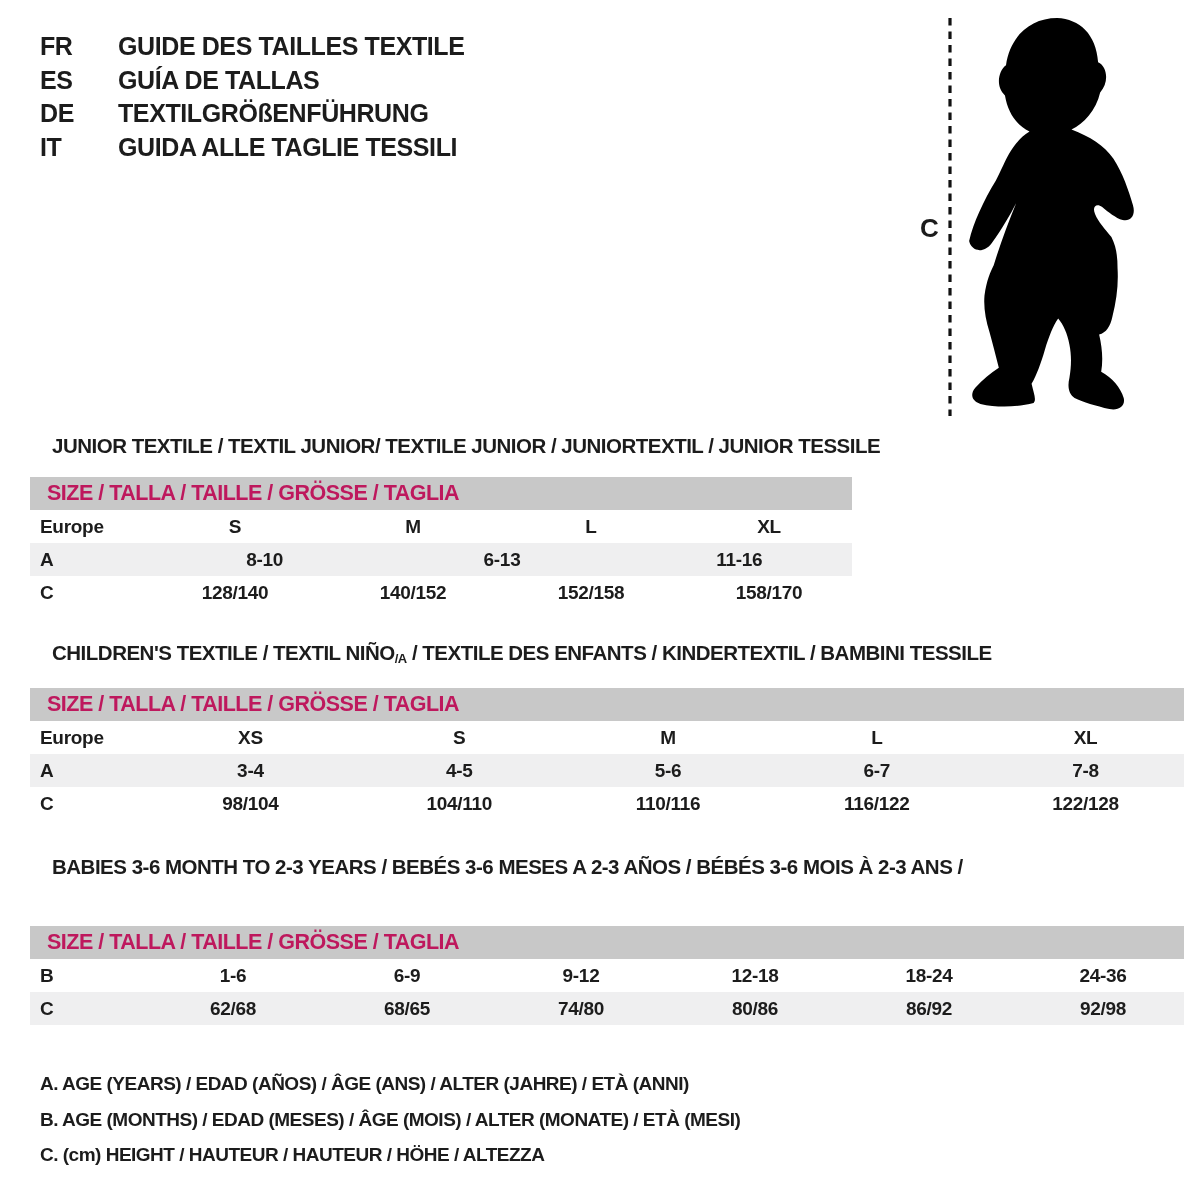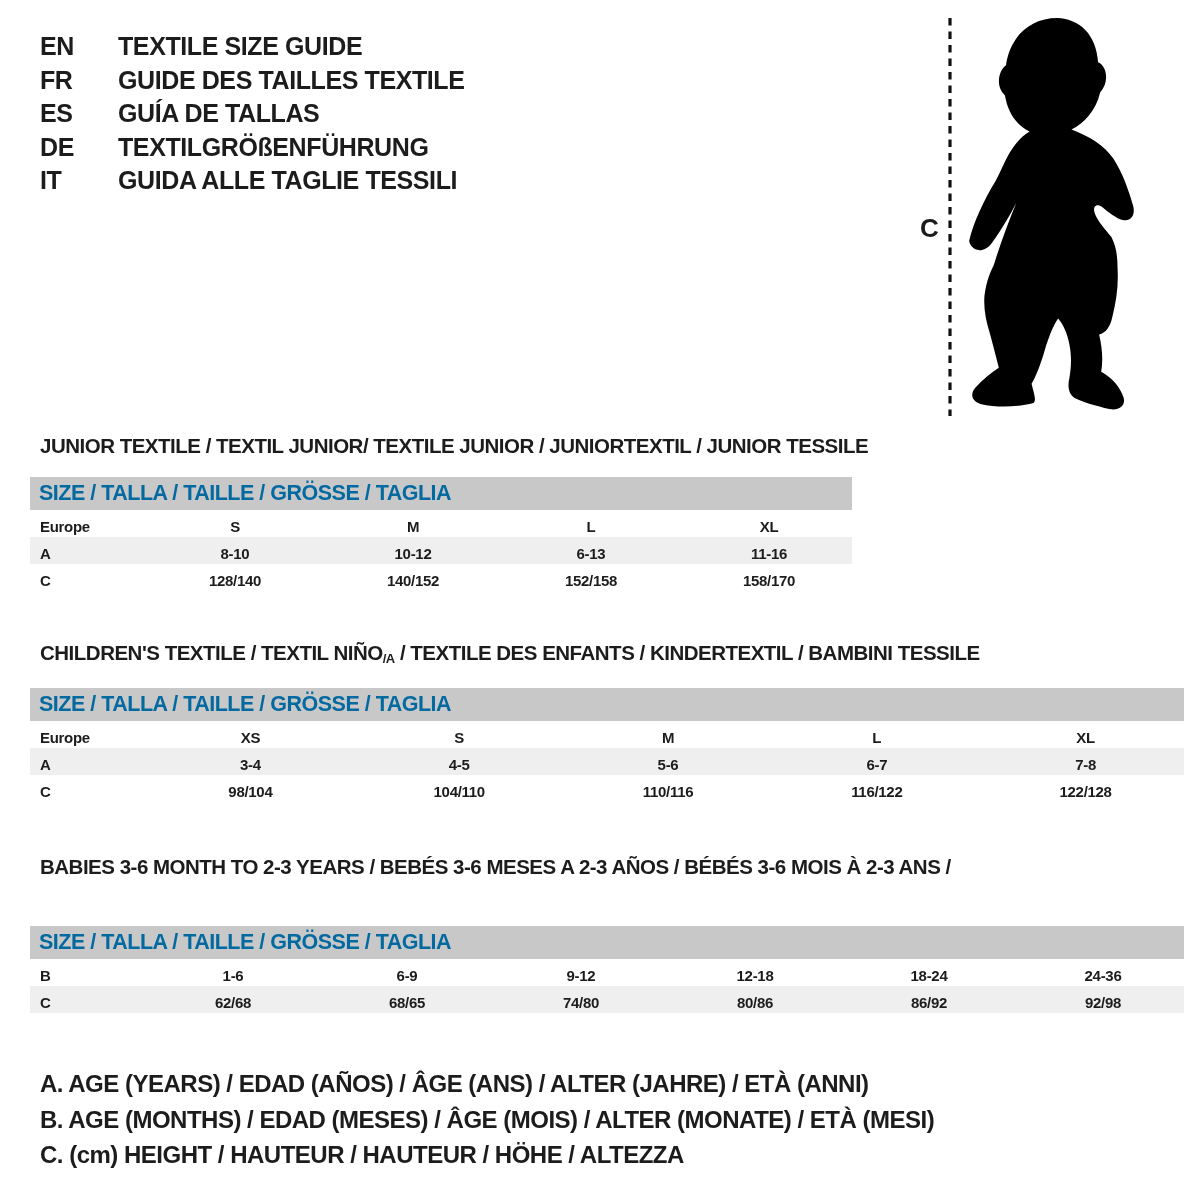--- a/index.html
+++ b/index.html
@@ -17,55 +17,51 @@
   .lang-list { position: absolute; left: 40px; top: 30px; }
   .lang-row { display: flex; height: 33.5px; align-items: center; font-size: 25px; letter-spacing: -0.4px; }
   .lang-code { width: 78px; }
 
   
   .dash-line { position: absolute; left: 948px; top: 16px; }
   .c-label { position: absolute; left: 920px; top: 213px; font-size: 26px; }
   .silhouette { position: absolute; left: 963px; top: 16px; }
 
   
-  .section-title { position: absolute; left: 40px; font-size: 20.5px; letter-spacing: -0.5px; white-space: nowrap; }
+  .section-title { position: absolute; left: 52px; font-size: 20.5px; letter-spacing: -0.5px; white-space: nowrap; }
   #sec1-title { top: 434px; }
   #sec2-title { top: 641px; }
   #sec3-title { top: 850px; line-height: 33px; }
   .sub { font-size: 13px; vertical-align: -3px; letter-spacing: -0.5px; }
 
   
   .size-table { position: absolute; left: 30px; }
   #table1 { top: 477px; width: 822px; }
   #table2 { top: 688px; width: 1154px; }
   #table3 { top: 926px; width: 1154px; }
   .t-head {
     height: 33px; line-height: 33px;
-    background: #c8c8c8; color: #0369a1;
-    font-size: 21.5px; padding-left: 9px; letter-spacing: -0.5px;
+    background: #c8c8c8; color: #be185d;
+    font-size: 21.5px; padding-left: 17px; letter-spacing: -0.5px;
   }
-  .t-row { display: flex; height: 27px; line-height: 33px; font-size: 15px; gap: 12px; }
+  .t-row { display: flex; height: 33px; line-height: 33px; font-size: 19px; gap: 12px; }
   .t-row.shaded { background: #efeff0; }
   .t-label { width: 110px; padding-left: 10px; text-align: left; }
   .t-cell { flex: 1; text-align: center; }
 
   
   .legend { position: absolute; left: 40px; top: 1066px; }
-  .legend-line { height: 35.5px; line-height: 35.5px; font-size: 24px; letter-spacing: -0.5px; white-space: nowrap; }
+  .legend-line { height: 35.5px; line-height: 35.5px; font-size: 19px; letter-spacing: -0.5px; white-space: nowrap; }
 </style>
 </head>
 <body>
 
 <div class="page">
 
   <div class="lang-list">
-    <div class="lang-row">
-      <span class="lang-code">EN</span>
-      <span class="lang-label">TEXTILE SIZE GUIDE</span>
-    </div>
     <div class="lang-row">
       <span class="lang-code">FR</span>
       <span class="lang-label">GUIDE DES TAILLES TEXTILE</span>
     </div>
     <div class="lang-row">
       <span class="lang-code">ES</span>
       <span class="lang-label">GUÍA DE TALLAS</span>
     </div>
     <div class="lang-row">
       <span class="lang-code">DE</span>
@@ -104,21 +100,20 @@
       <div class="t-row">
         <div class="t-label">Europe</div>
         <div class="t-cell">S</div>
         <div class="t-cell">M</div>
         <div class="t-cell">L</div>
         <div class="t-cell">XL</div>
       </div>
       <div class="t-row shaded">
         <div class="t-label">A</div>
         <div class="t-cell">8-10</div>
-        <div class="t-cell">10-12</div>
         <div class="t-cell">6-13</div>
         <div class="t-cell">11-16</div>
       </div>
       <div class="t-row">
         <div class="t-label">C</div>
         <div class="t-cell">128/140</div>
         <div class="t-cell">140/152</div>
         <div class="t-cell">152/158</div>
         <div class="t-cell">158/170</div>
       </div>

